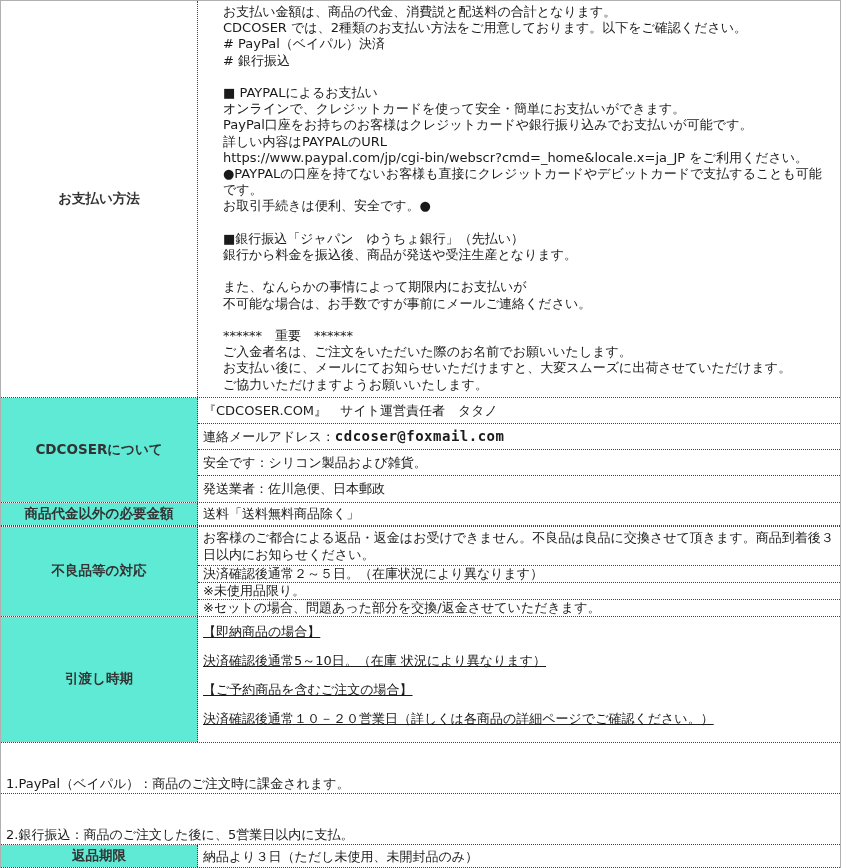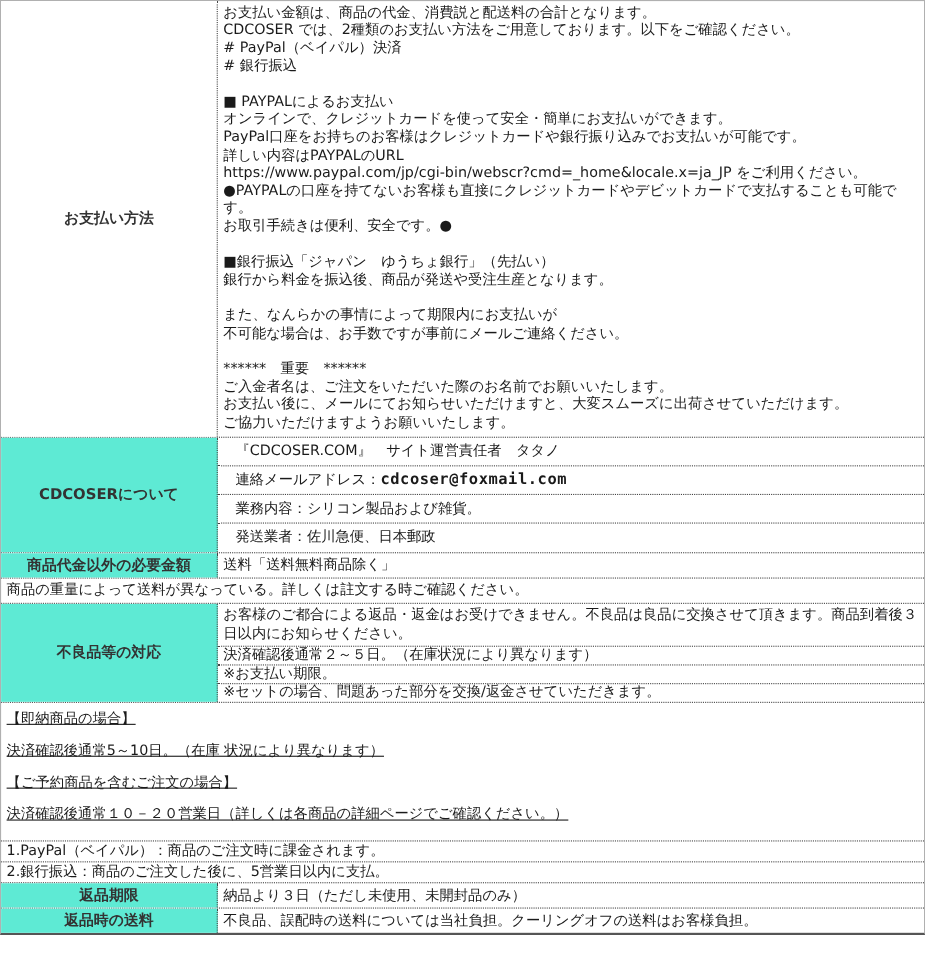--- a/index.html
+++ b/index.html
@@ -48,33 +48,33 @@
   }
   .cell {
     white-space: pre-line;
     padding: 2px 5px;
     line-height: 16px;
     border-bottom: 1px dotted #444444;
     word-break: break-all;
   }
   .ct .cell:last-child { border-bottom: none; }
   
-  .c-pay { padding: 3px 5px 4px 5px; line-height: 16.2px; min-height: 388px; box-sizing: border-box; }
+  .c-pay { padding: 3px 5px 4px 5px; line-height: 16.2px; min-height: 388px; box-sizing: border-box; margin-left: 20px; }
   
-  .sub-about { min-height: 26px; display: flex; align-items: center; padding: 0 16px; box-sizing: border-box; line-height: 15px; text-align: right; }
+  .sub-about { min-height: 26px; display: flex; align-items: center; padding: 0 5px; box-sizing: border-box; line-height: 15px; text-align: right; }
   .email { font-weight: bold; font-family: "DejaVu Sans Mono", "Liberation Mono", monospace; font-size: 14px; letter-spacing: 0.5px; }
   
   .c-one { min-height: 22px; display: flex; align-items: center; padding: 0 5px; box-sizing: border-box; line-height: 15px; }
   
   .c-defect-a { line-height: 17px; padding: 2px 5px; }
   .c-defect   { line-height: 14px; padding: 1px 5px; min-height: 14px; }
   
   .c-delivery { padding: 8px 5px 15px 5px; line-height: 14.6px; text-decoration: underline; }
   
-  .c-deadline { line-height: 14px; padding: 2px 5px; }
+  .c-deadline { line-height: 14px; padding: 2px 5px; margin-top: 32px; }
 </style>
 </head>
 <body>
 
 <div class="shop-table">
 
   <div class="sec">
     <div class="hd">お支払い方法</div>
     <div class="ct">
       <div class="cell c-pay">お支払い金額は、商品の代金、消費説と配送料の合計となります。
@@ -101,49 +101,47 @@
 お支払い後に、メールにてお知らせいただけますと、大変スムーズに出荷させていただけます。
 ご協力いただけますようお願いいたします。</div>
     </div>
   </div>
 
   <div class="sec">
     <div class="hd ivory">CDCOSERについて</div>
     <div class="ct">
       <div class="cell sub-about">『CDCOSER.COM』　サイト運営責任者　タタノ</div>
       <div class="cell sub-about"><span>連絡メールアドレス：</span><span class="email">cdcoser@foxmail.com</span></div>
-      <div class="cell sub-about">業務内容：シリコン製品および雑貨。</div>
+      <div class="cell sub-about">安全です：シリコン製品および雑貨。</div>
       <div class="cell sub-about">発送業者：佐川急便、日本郵政</div>
     </div>
   </div>
 
   <div class="sec">
     <div class="hd ivory">商品代金以外の必要金額</div>
     <div class="ct">
       <div class="cell c-one">送料「送料無料商品除く」</div>
     </div>
   </div>
 
   <div class="sec">
-    <div class="ct">
-      <div class="cell c-one">商品の重量によって送料が異なっている。詳しくは註文する時ご確認ください。</div>
-    </div>
   </div>
 
   <div class="sec">
     <div class="hd ivory">不良品等の対応</div>
     <div class="ct">
       <div class="cell c-defect-a">お客様のご都合による返品・返金はお受けできません。不良品は良品に交換させて頂きます。商品到着後３日以内にお知らせください。</div>
       <div class="cell c-defect">決済確認後通常２～５日。（在庫状況により異なります）</div>
-      <div class="cell c-defect">※お支払い期限。</div>
+      <div class="cell c-defect">※未使用品限り。</div>
       <div class="cell c-defect">※セットの場合、問題あった部分を交換/返金させていただきます。</div>
     </div>
   </div>
 
   <div class="sec">
+    <div class="hd ivory">引渡し時期</div>
     <div class="ct">
       <div class="cell c-delivery">【即納商品の場合】
 
 決済確認後通常5～10日。（在庫 状況により異なります）
 
 【ご予約商品を含むご注文の場合】
 
 決済確認後通常１０－２０営業日（詳しくは各商品の詳細ページでご確認ください。）</div>
     </div>
   </div>

